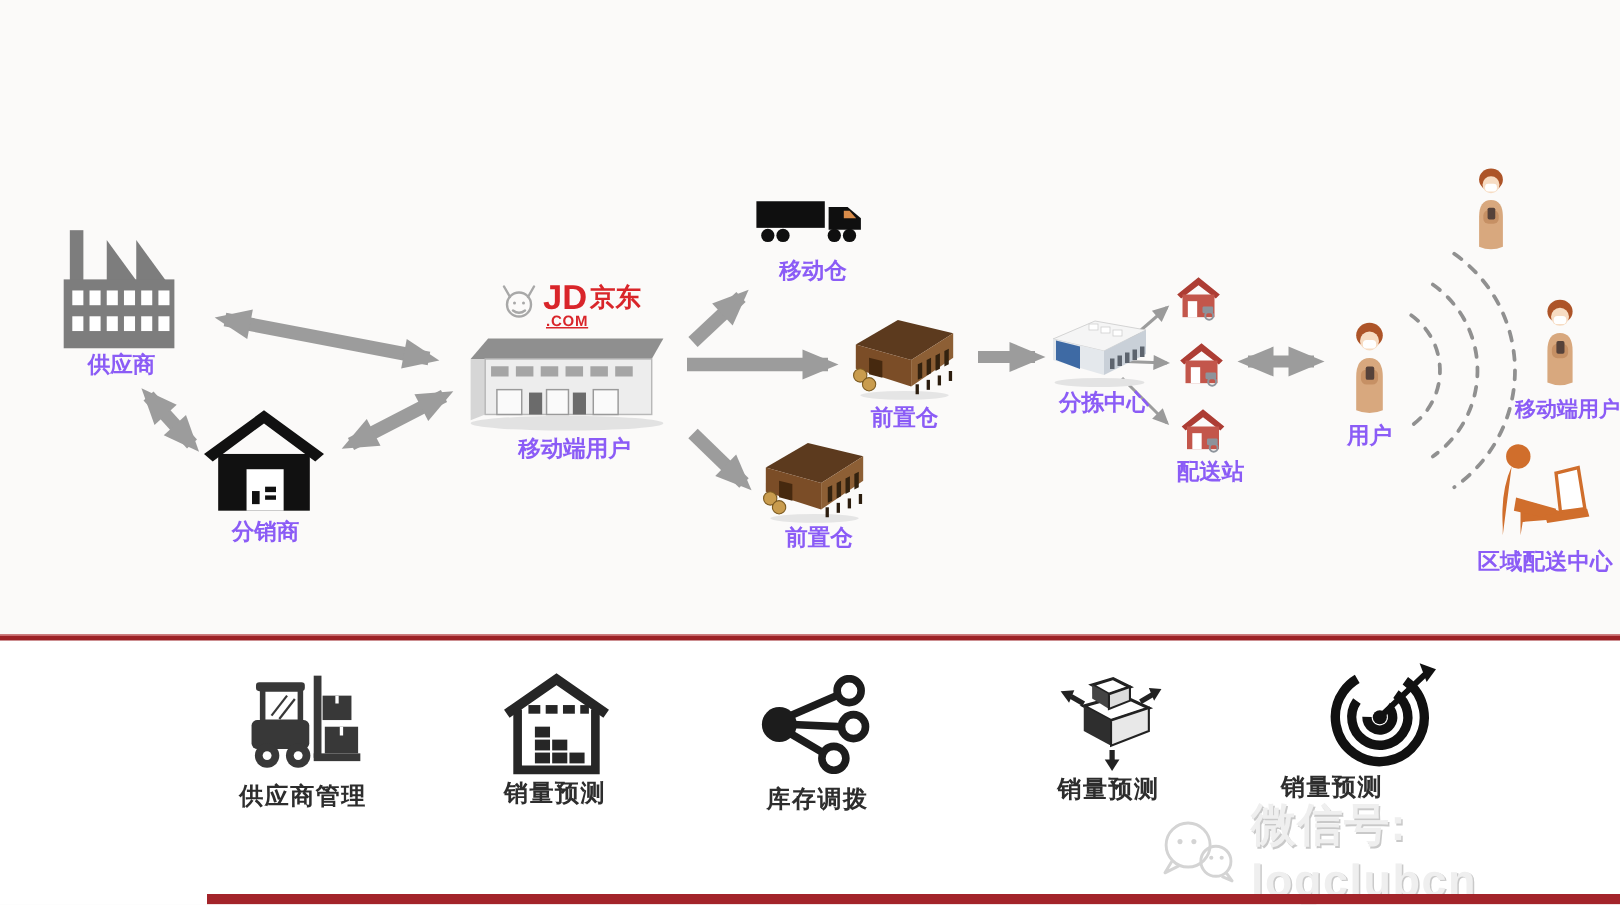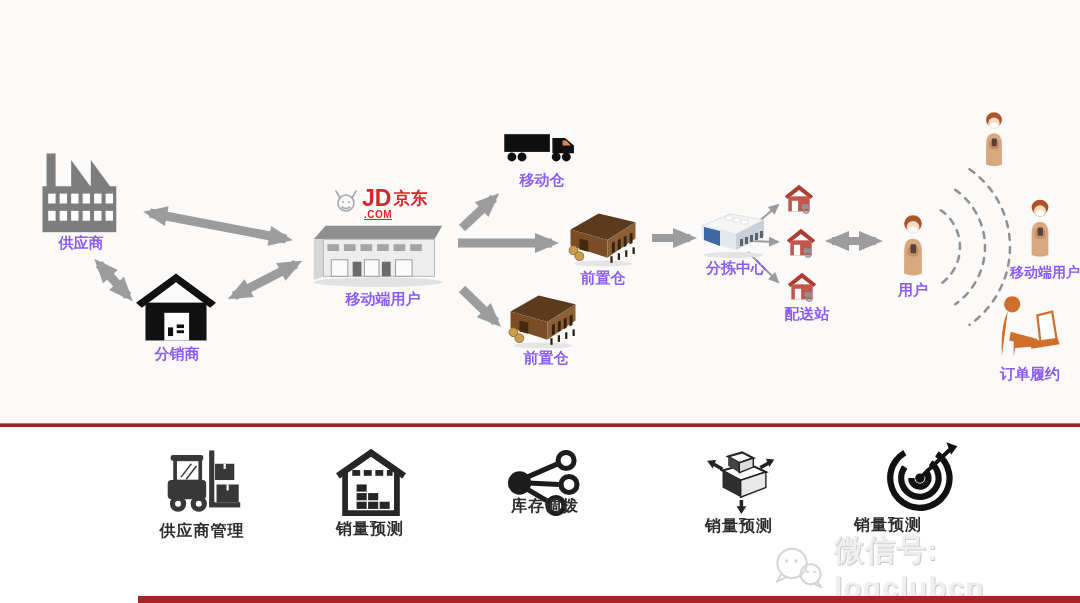--- a/index.html
+++ b/index.html
@@ -262,21 +262,21 @@
     </svg>
   <div class="flow-label" style="left:1045px;top:264px;font-size:14px">移动端用户</div>
 
   <svg class="abs" style="left:990px;top:294px" width="74" height="68" viewBox="0 0 100 90">
     <circle cx="30" cy="13" r="11" fill="#d06e2c"></circle>
     <path d="M24,22 Q14,44 16,76 L16,84 L32,84 L32,60 Q34,52 44,55 L70,63 L70,69 L34,72 L32,84 L16,84 Z" fill="#d06e2c"></path>
     <path d="M28,50 L64,60 L62,70 L26,62 Z" fill="#d06e2c"></path>
     <polygon points="64,28 84,23 90,60 68,63" fill="#ffffff" stroke="#d06e2c" stroke-width="3"></polygon>
     <polygon points="54,66 92,60 94,67 56,73" fill="#d06e2c"></polygon>
   </svg>
-  <div class="flow-label" style="left:1030px;top:365px">订单履约</div>
+  <div class="flow-label" style="left:1030px;top:365px">区域配送中心</div>
 
   <div class="divider"></div>
 
   <svg class="abs" style="left:155px;top:446px" width="92" height="74" viewBox="0 0 110 100">
     <rect x="66" y="6" width="7" height="74" fill="#383838"></rect>
     <rect x="66" y="76" width="42" height="7" fill="#383838"></rect>
     <rect x="14" y="12" width="44" height="8" rx="3" fill="#383838"></rect>
     <rect x="20" y="18" width="34" height="30" fill="#ffffff" stroke="#383838" stroke-width="5"></rect>
     <line x1="28" y1="42" x2="42" y2="24" stroke="#383838" stroke-width="2"></line>
     <line x1="35" y1="45" x2="49" y2="27" stroke="#383838" stroke-width="2"></line>
@@ -314,21 +314,21 @@
     <g stroke="#1c1c1c" stroke-width="7" fill="none">
       <line x1="28" y1="38" x2="74" y2="18"></line>
       <line x1="32" y1="45" x2="74" y2="47"></line>
       <line x1="28" y1="52" x2="62" y2="72"></line>
     </g>
     <circle cx="20" cy="45" r="16" fill="#1c1c1c"></circle>
     <circle cx="84" cy="14" r="11" fill="#ffffff" stroke="#1c1c1c" stroke-width="7"></circle>
     <circle cx="88" cy="47" r="11" fill="#ffffff" stroke="#1c1c1c" stroke-width="7"></circle>
     <circle cx="70" cy="76" r="11" fill="#ffffff" stroke="#1c1c1c" stroke-width="7"></circle>
   </svg>
-  <div class="feat-label" style="left:545px;top:496px">库存调拨</div>
+  <div class="feat-label" style="left:545px;top:523px">库存调拨</div>
 
   <svg class="abs" style="left:700px;top:444px" width="80" height="70" viewBox="0 0 110 100">
     <polygon points="30,38 66,28 92,40 56,52" fill="#ffffff" stroke="#222222" stroke-width="3"></polygon>
     <polygon points="30,38 56,52 56,76 30,62" fill="#2e2e2e"></polygon>
     <polygon points="56,52 92,40 92,62 56,76" fill="#e8e8e8" stroke="#222222" stroke-width="2"></polygon>
     <polygon points="38,18 58,12 74,20 54,27" fill="#ffffff" stroke="#222222" stroke-width="3"></polygon>
     <polygon points="38,18 54,27 54,41 38,31" fill="#444444"></polygon>
     <polygon points="54,27 74,20 74,33 54,41" fill="#dddddd" stroke="#222222" stroke-width="2"></polygon>
     <line x1="30" y1="36" x2="18" y2="29" stroke="#222222" stroke-width="5"></line>
     <polygon points="8,24 21,23 16,35" fill="#222222"></polygon>

